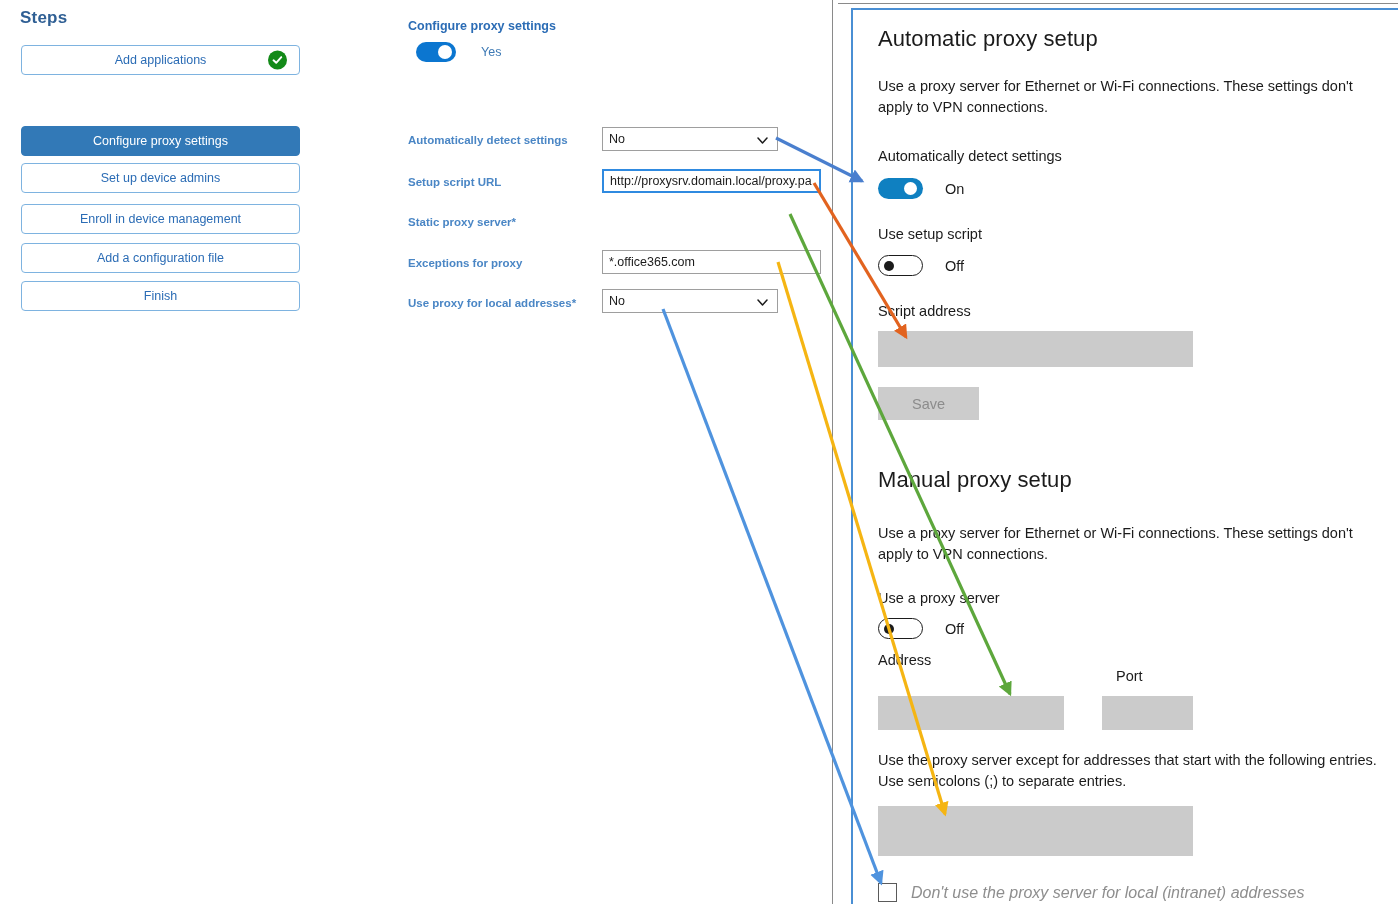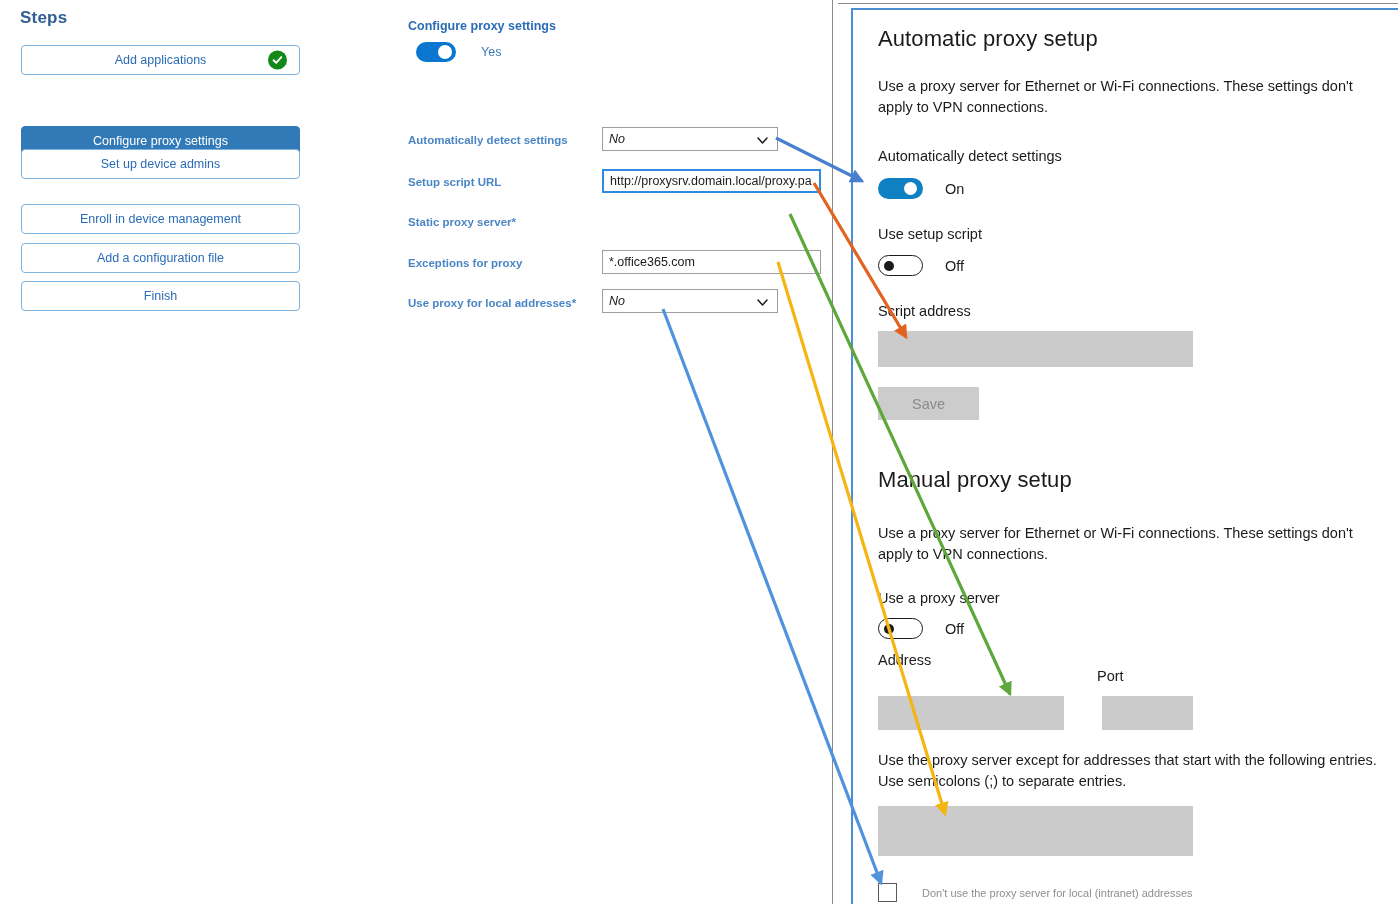--- a/index.html
+++ b/index.html
@@ -49,21 +49,21 @@
 
   .f-label {
     position:absolute; left:76px; font-size:11.5px; font-weight:bold; color:#4a86c5; white-space:nowrap;
   }
   .f-label .star { color:#4a86c5; font-weight:bold; }
   .f-select, .f-input {
     position:absolute; height:24px; border:1px solid #9e9e9e; background:#fff;
     font-size:12.5px; color:#1b1b1b; padding:0 6px; line-height:22px;
     font-family:"Liberation Sans", sans-serif;
   }
-  .f-select { left:270px; width:176px;font-style:italic; }
+  .f-select { left:270px; width:176px; }
   .f-input  { left:270px; width:219px; }
   .f-input.focused { border:2px solid #2f8ae0; line-height:20px; }
   .chev {
     position:absolute; width:13px; height:13px; pointer-events:none;
   }
 
   
   #divider-gray { position:absolute; left:832px; top:0; width:1px; height:904px; background:#8a8a8a; }
   #top-rule { position:absolute; left:838px; top:3px; width:560px; height:1px; background:#8a8a8a; }
 
@@ -93,21 +93,21 @@
   .wt-off .k { position:absolute; top:5px; left:5px; width:10px; height:10px; border-radius:50%; background:#1b1b1b; }
   .w-sw .t { margin-left:22px; font-size:14.5px; color:#1b1b1b; }
   .w-box { position:absolute; background:#cbcbcb; cursor:text; }
   .w-save {
     position:absolute; left:25px; width:101px; height:33px; background:#cccccc; border:none;
     color:#8c8c8c; font-size:14.5px; font-family:Liberation Sans, sans-serif; cursor:default;
     display:flex; align-items:center; justify-content:center;
   }
   #chk-row { position:absolute; left:25px; bottom:2px; display:flex; align-items:center; }
   #chk-box { width:19px; height:19px; border:1.6px solid #5a5a5a; background:#fff; cursor:pointer; }
-  #chk-text { margin-left:25px; font-size:11px; color:#8e8e8e; white-space:nowrap; }
+  #chk-text { margin-left:14px; font-size:16px; color:#8e8e8e; white-space:nowrap;font-style:italic; }
 
   
   #arrows { position:absolute; left:0; top:0; width:1398px; height:904px; pointer-events:none; }
 </style>
 </head>
 <body>
 
 <div id="root">
 
   <div id="steps-panel">
@@ -120,21 +120,21 @@
             <path d="M2.5 6.8 L5.2 9.3 L10.3 3.6" fill="none" stroke="#ffffff" stroke-width="1.9" stroke-linecap="round" stroke-linejoin="round"></path>
           </svg>
       </span>
     </div>
 
 
     <div class="step-btn active" style="top:126px;">
       <span>Configure proxy settings</span>
     </div>
 
-    <div class="step-btn" style="top:149px;align-items:center;">
+    <div class="step-btn" style="top:163px;align-items:center;">
       <span>Set up device admins</span>
     </div>
 
     <div class="step-btn" style="top:204px;">
       <span>Enroll in device management</span>
     </div>
 
     <div class="step-btn" style="top:243px;">
       <span>Add a configuration file</span>
     </div>
@@ -225,21 +225,21 @@
     <div class="w-sw" style="top:608px;">
       <div class="wt-off">
           <div class="k"></div>
         </div>
       <span class="t">Off</span>
     </div>
 
     <div class="w-lbl" style="top:642px;">Address</div>
     <div class="w-box" style="left:25px; top:686px; width:186px; height:34px;"></div>
 
-    <div class="w-lbl" style="left:244px; top:658px;text-align:center;">Port</div>
+    <div class="w-lbl" style="left:263px; top:658px;text-align:center;">Port</div>
     <div class="w-box" style="left:249px; top:686px; width:91px; height:34px;"></div>
 
     <div class="w-p" style="top:740px;">Use the proxy server except for addresses that start with the following entries. Use semicolons (;) to separate entries.</div>
     <div class="w-box" style="left:25px; top:796px; width:315px; height:50px;"></div>
 
     <div id="chk-row">
       <div id="chk-box"></div>
       <span id="chk-text">Don't use the proxy server for local (intranet) addresses</span>
     </div>
   </div>

